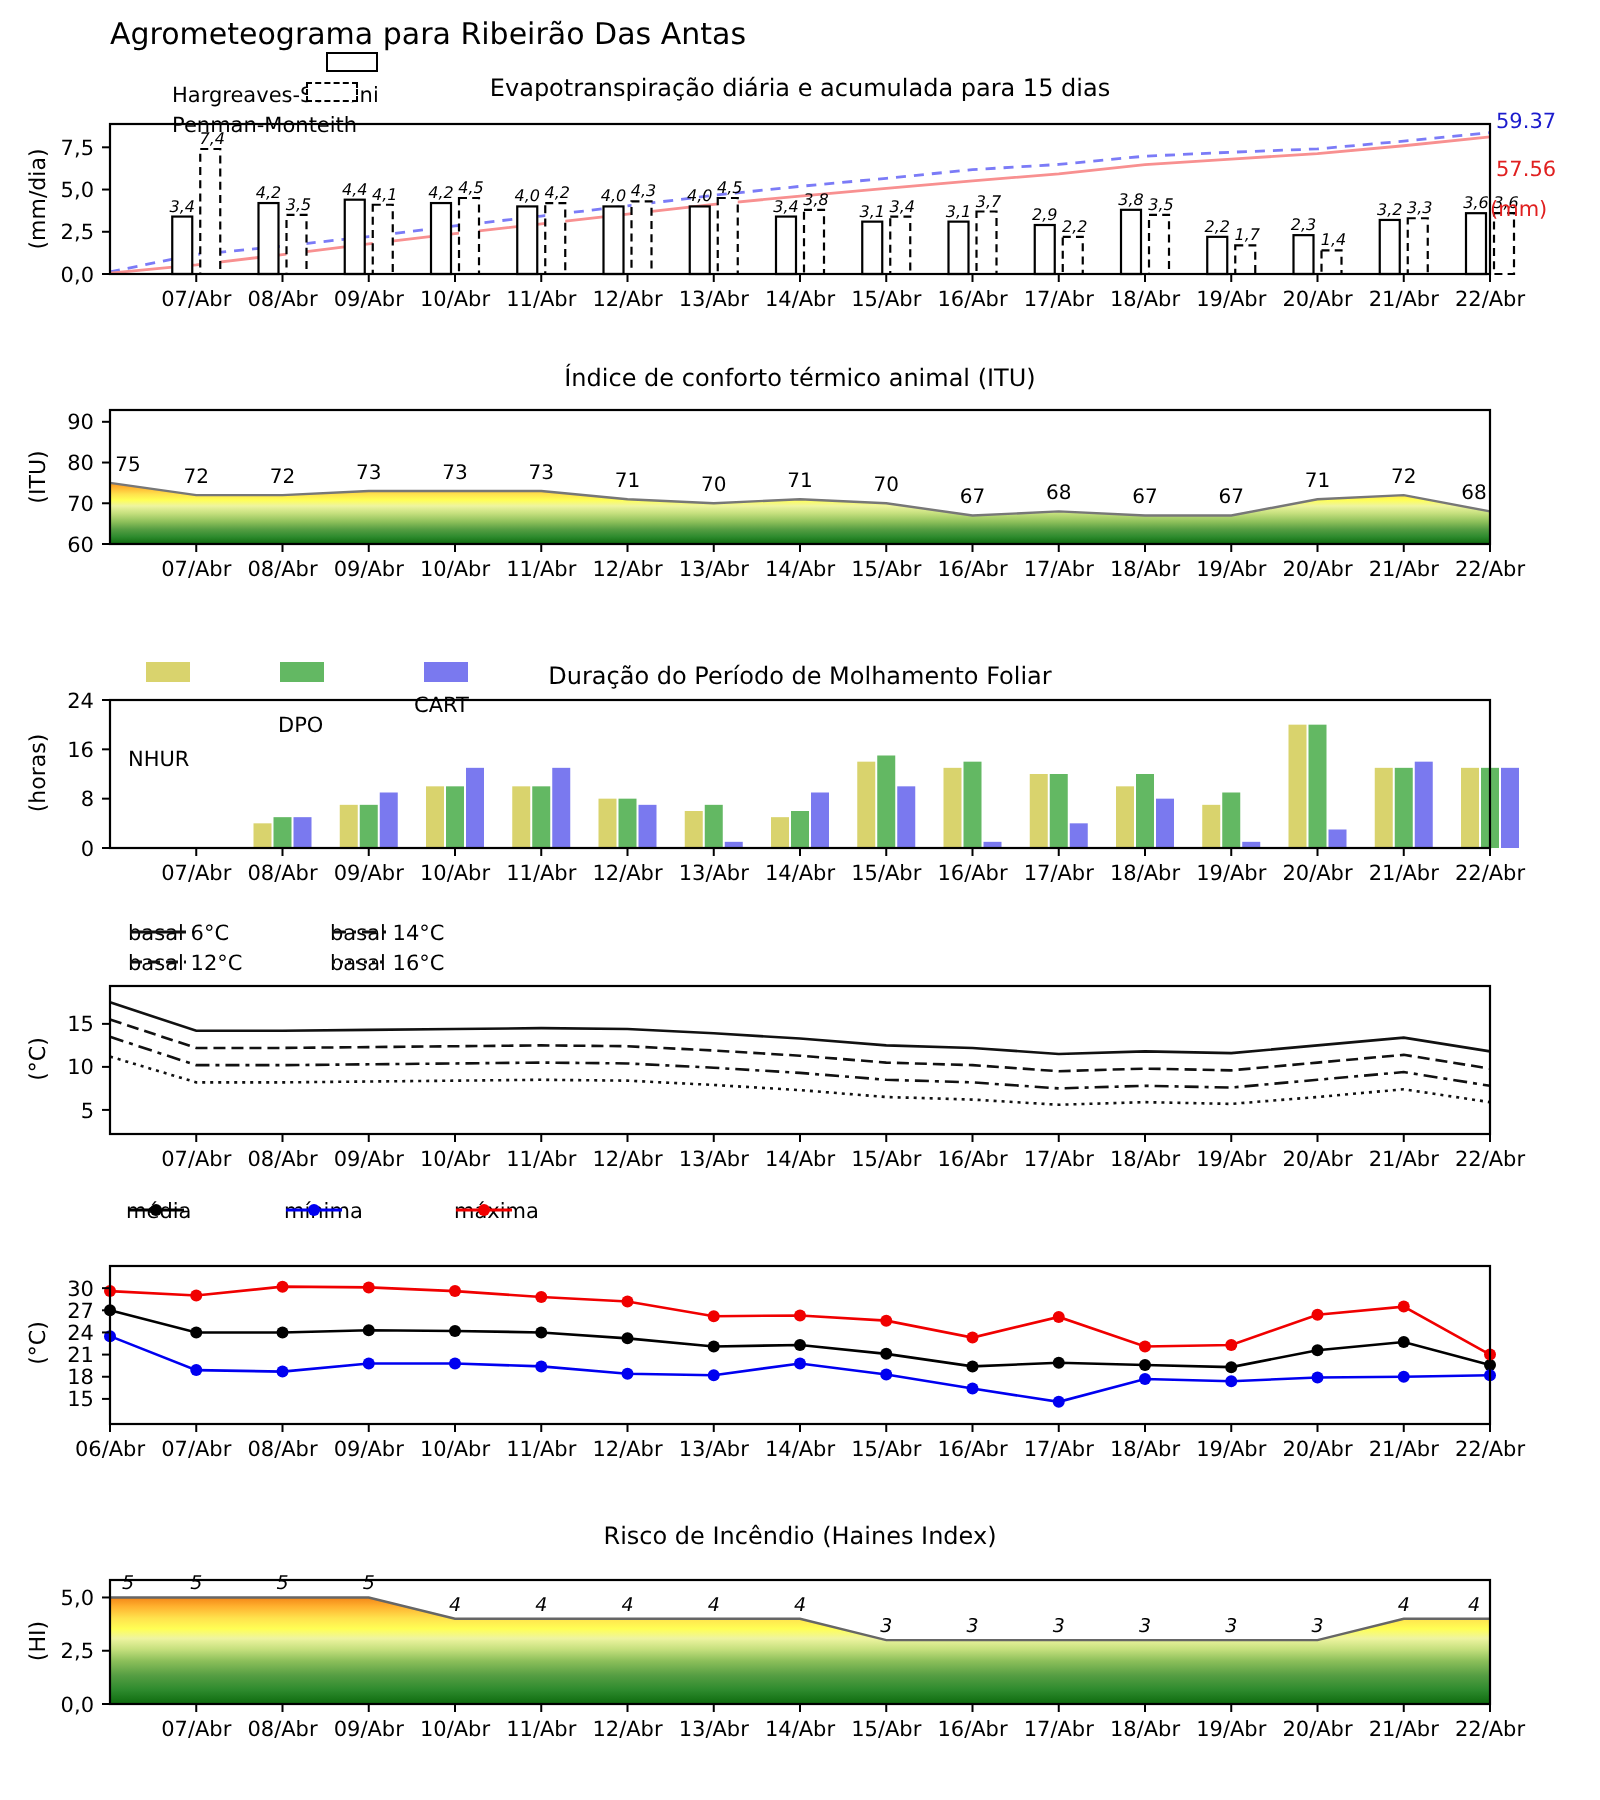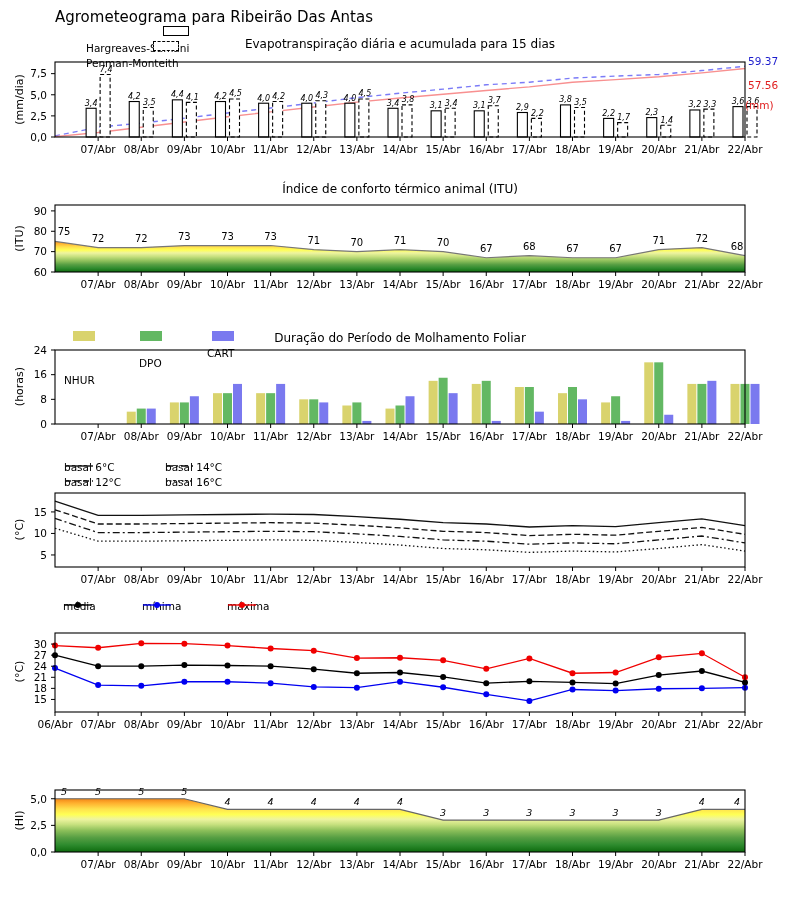--- a/index.html
+++ b/index.html
@@ -501,20 +501,21 @@
       <text x="658.75" y="816.0412371134021" font-size="9.5" text-anchor="middle" fill="#000" font-style="italic">3</text>
       <text x="701.875" y="805.3883161512027" font-size="9.5" text-anchor="middle" fill="#000" font-style="italic">4</text>
       <text x="737" y="805.3883161512027" font-size="9.5" text-anchor="middle" fill="#000" font-style="italic">4</text>
     </svg>
 
   <div class="main-title">Agrometeograma para Ribeirão Das Antas</div>
 
   <div class="ct" style="top:37px">Evapotranspiração diária e acumulada para 15 dias</div>
   <div class="ct" style="top:182px">Índice de conforto térmico animal (ITU)</div>
   <div class="ct" style="top:331px">Duração do Período de Molhamento Foliar</div>
+  <div class="ct" style="top:761px">Risco de Incêndio (Haines Index)</div>
 
   <div class="yl" style="left:-26px;top:93px">(mm/dia)</div>
   <div class="yl" style="left:-26px;top:232px">(ITU)</div>
   <div class="yl" style="left:-26px;top:380px">(horas)</div>
   <div class="yl" style="left:-26px;top:523px">(°C)</div>
   <div class="yl" style="left:-26px;top:665px">(°C)</div>
   <div class="yl" style="left:-26px;top:814px">(HI)</div>
 
   <div class="rlab" style="top: 55px; color: rgb(28, 28, 205);">59.37</div>
   <div class="rlab" style="top: 79px; color: rgb(224, 32, 32); text-align: right;">57.56</div>

